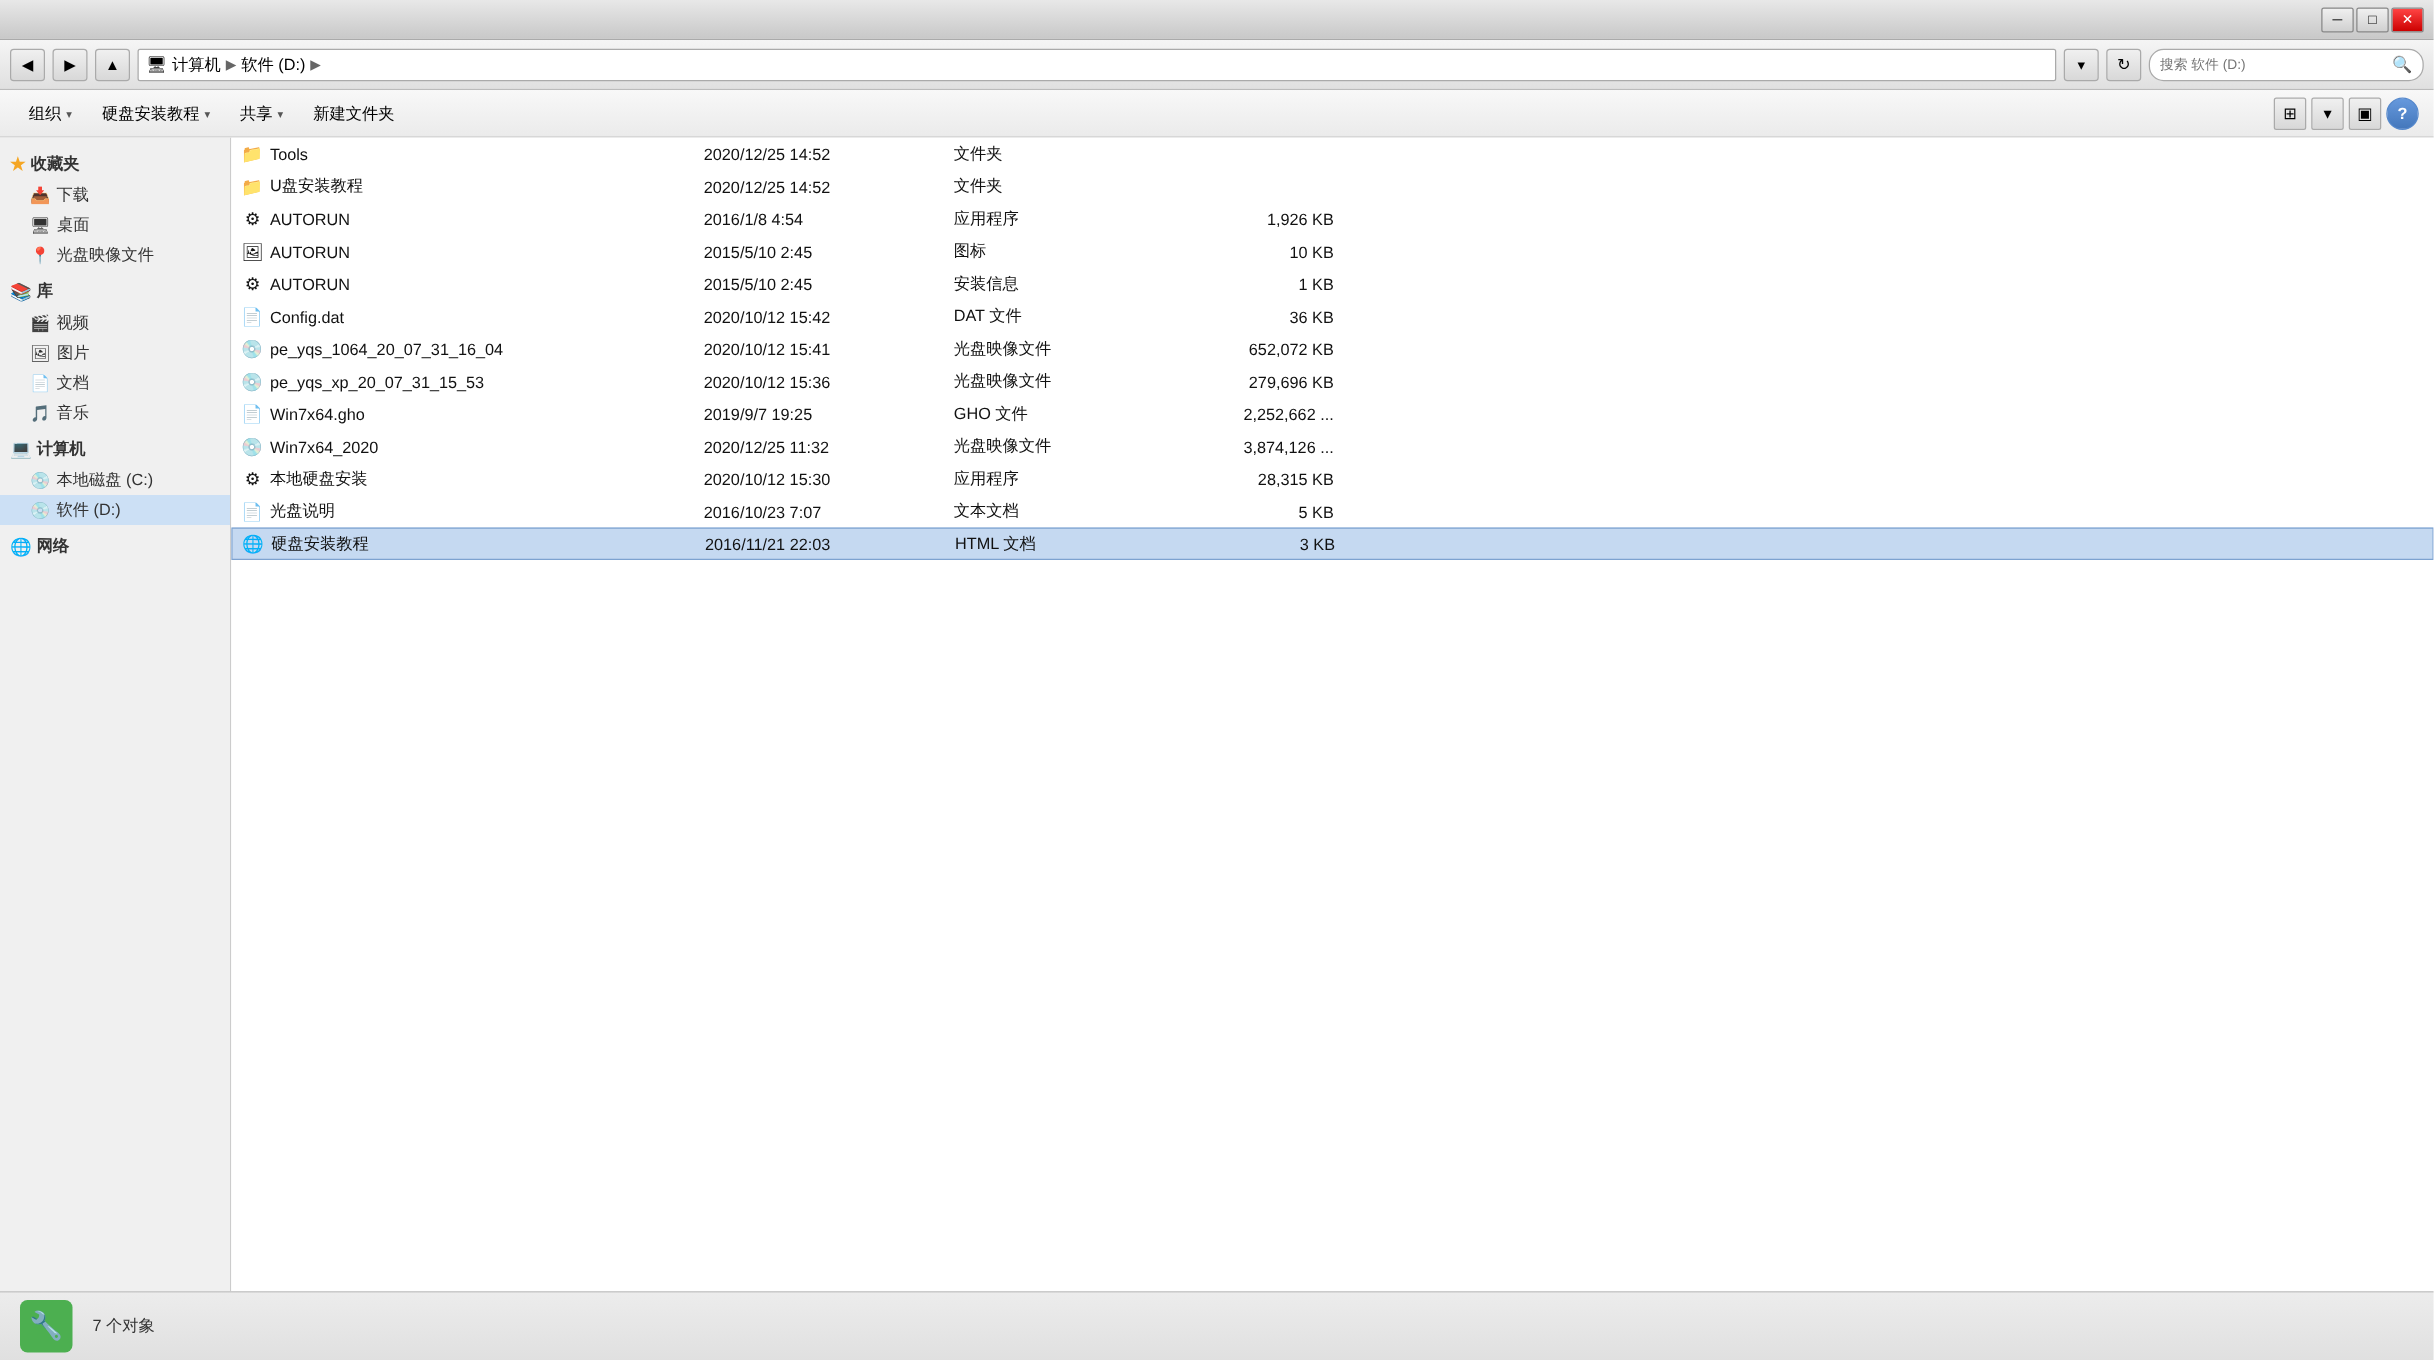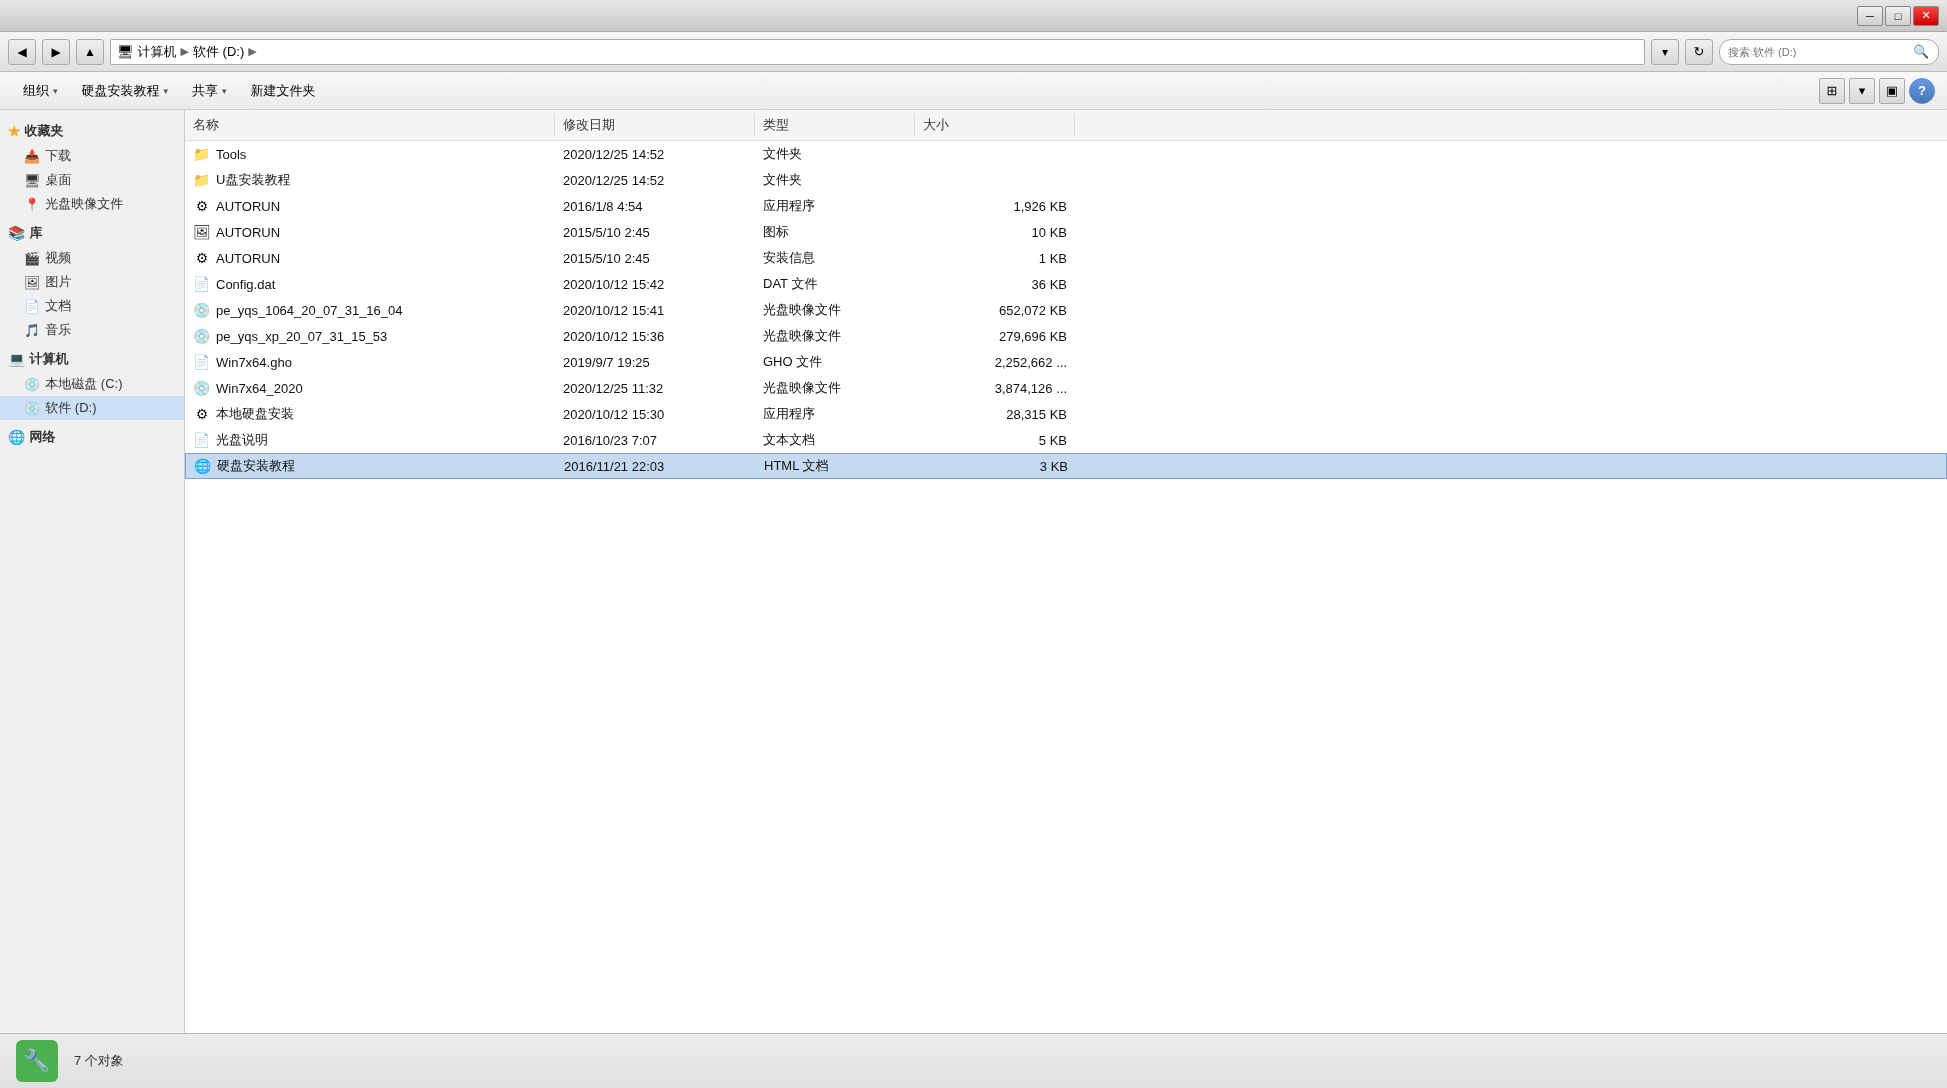--- a/index.html
+++ b/index.html
@@ -435,34 +435,20 @@
     <div class="sidebar-section">
       <div class="sidebar-header">
         <span class="icon-net">🌐</span>
         <span>网络</span>
       </div>
     </div>
   </div>
 
   <div class="file-list">
 
-    <div class="col-headers">
-      <div class="col-header col-name">
-        <span>名称</span>
-      </div>
-      <div class="col-header col-date">
-        <span>修改日期</span>
-      </div>
-      <div class="col-header col-type">
-        <span>类型</span>
-      </div>
-      <div class="col-header col-size">
-        <span>大小</span>
-      </div>
-    </div>
 
     <div id="file-rows">
         <div class="file-row">
       <div class="file-cell col-name">
         <span class="file-icon">📁</span>
         <span>Tools</span>
       </div>
       <div class="file-cell col-date">
         <span>2020/12/25 14:52</span>
       </div>

